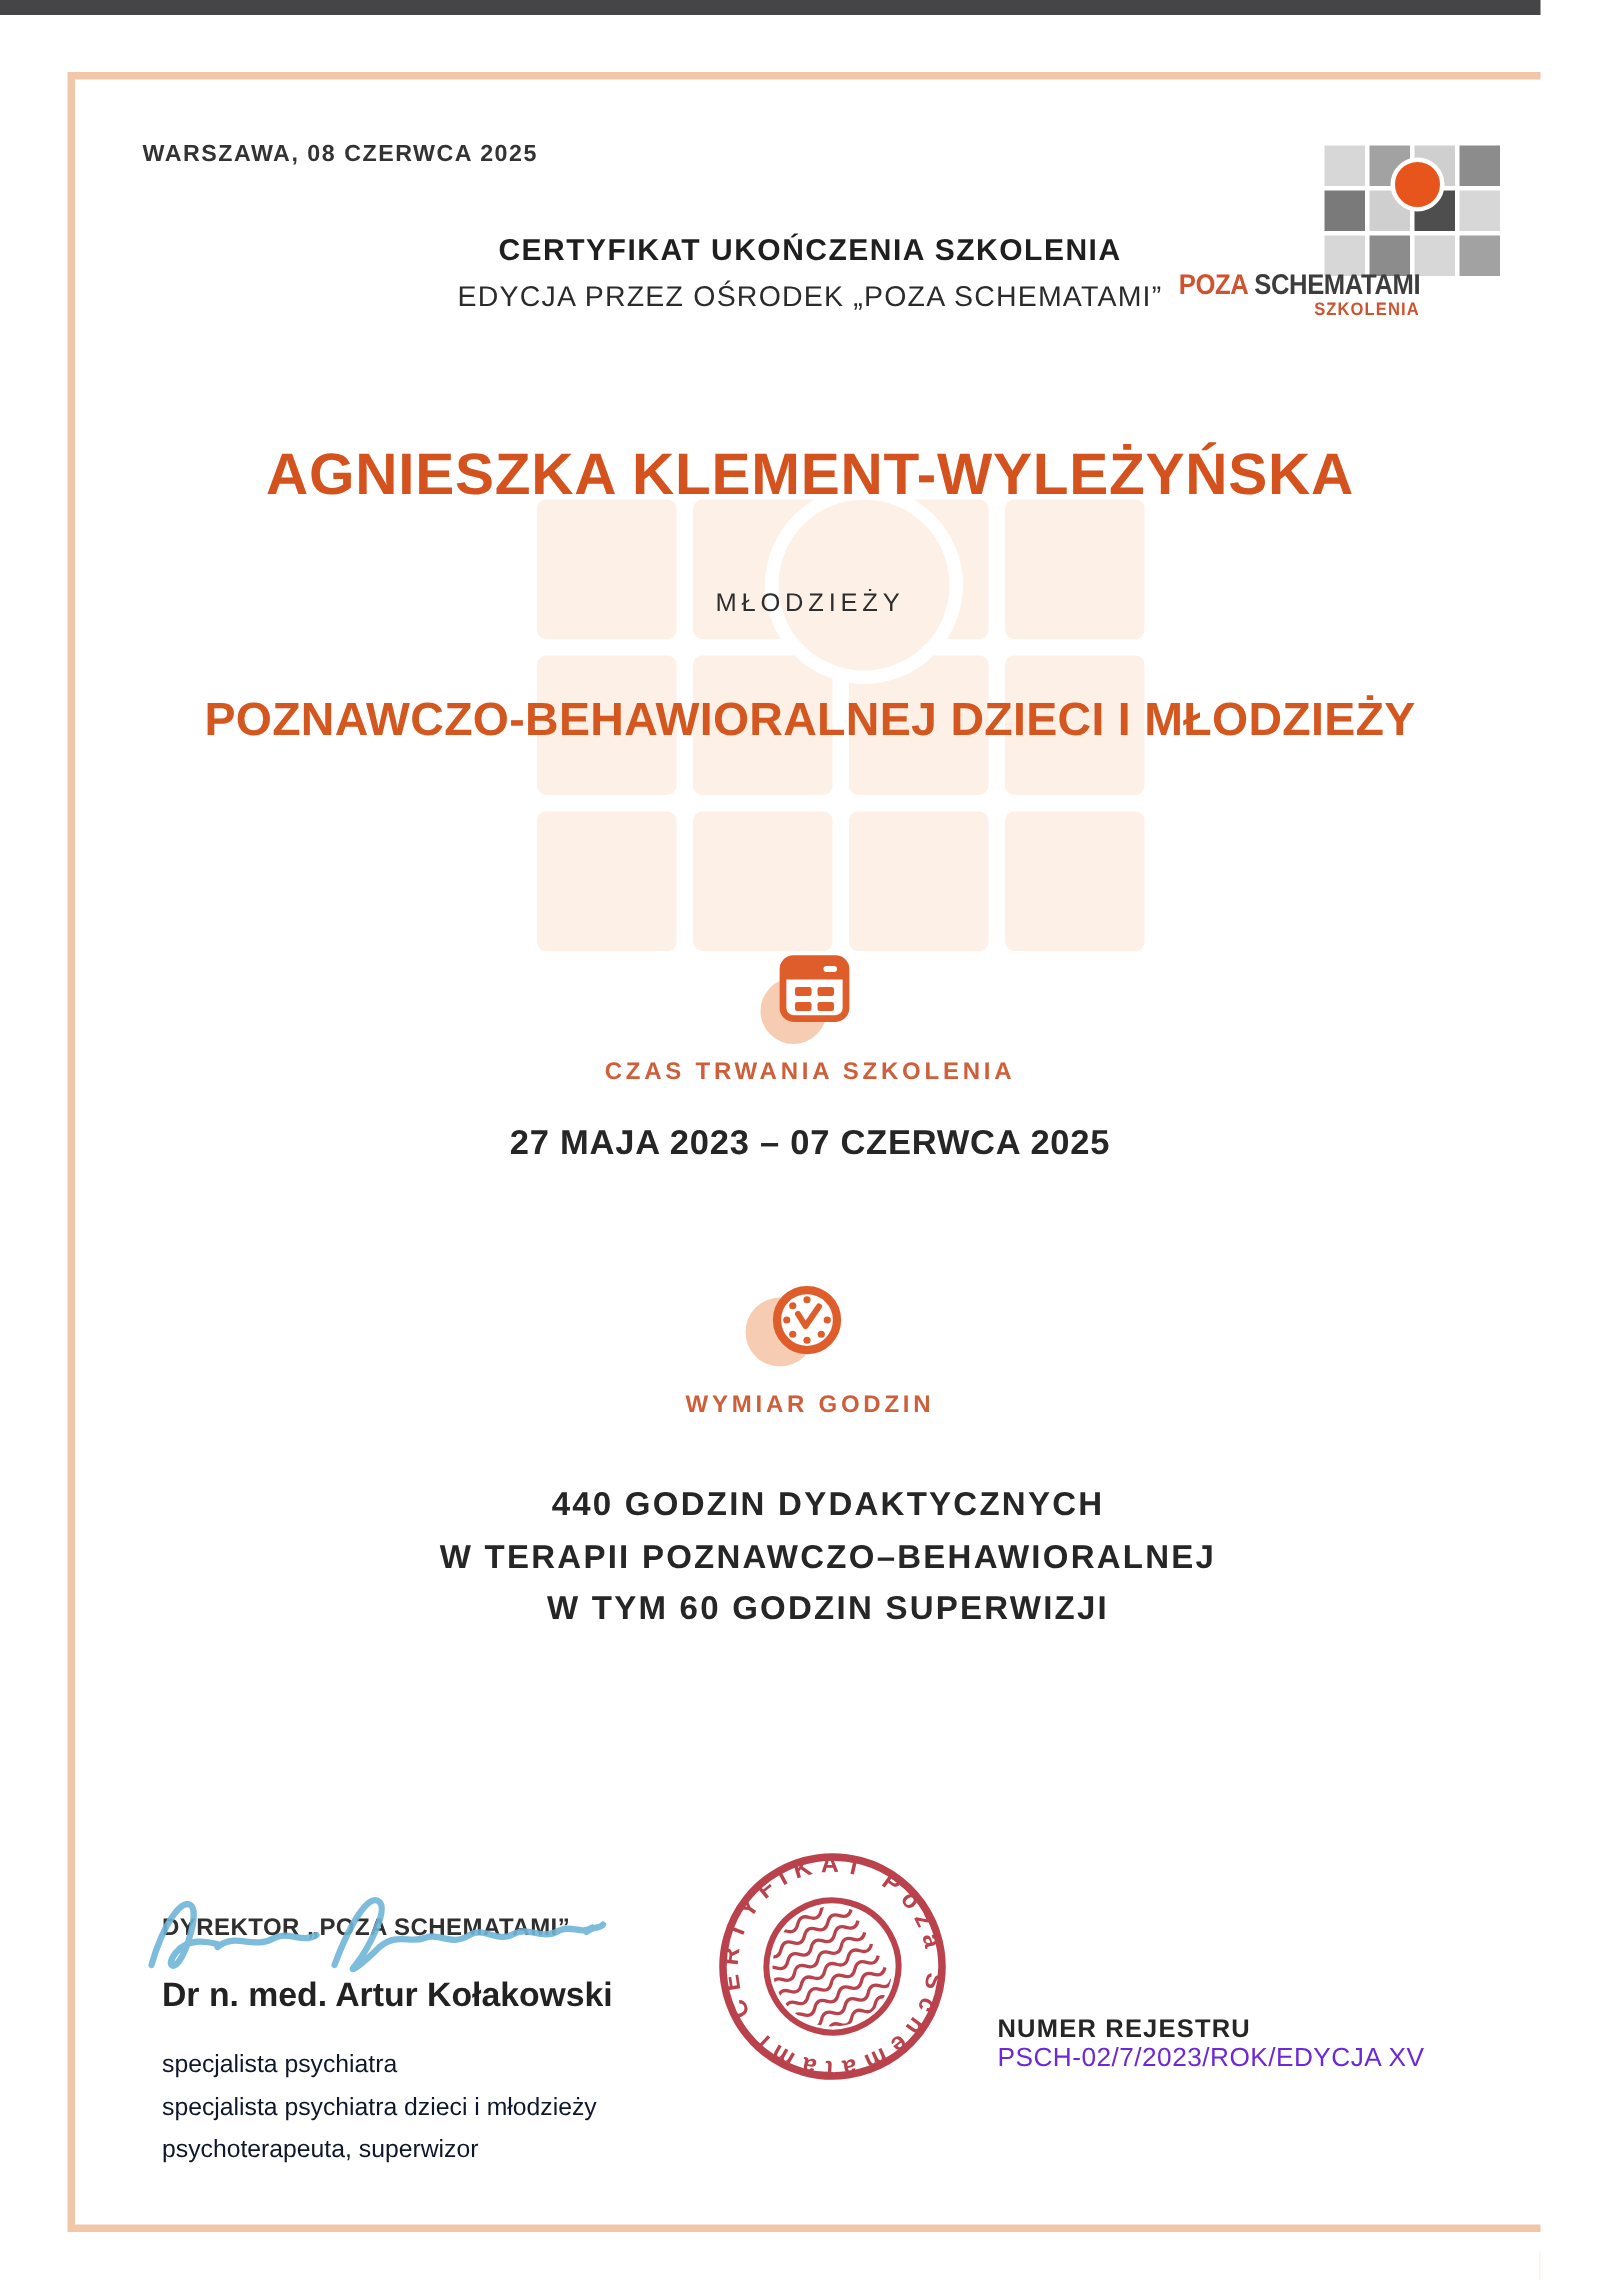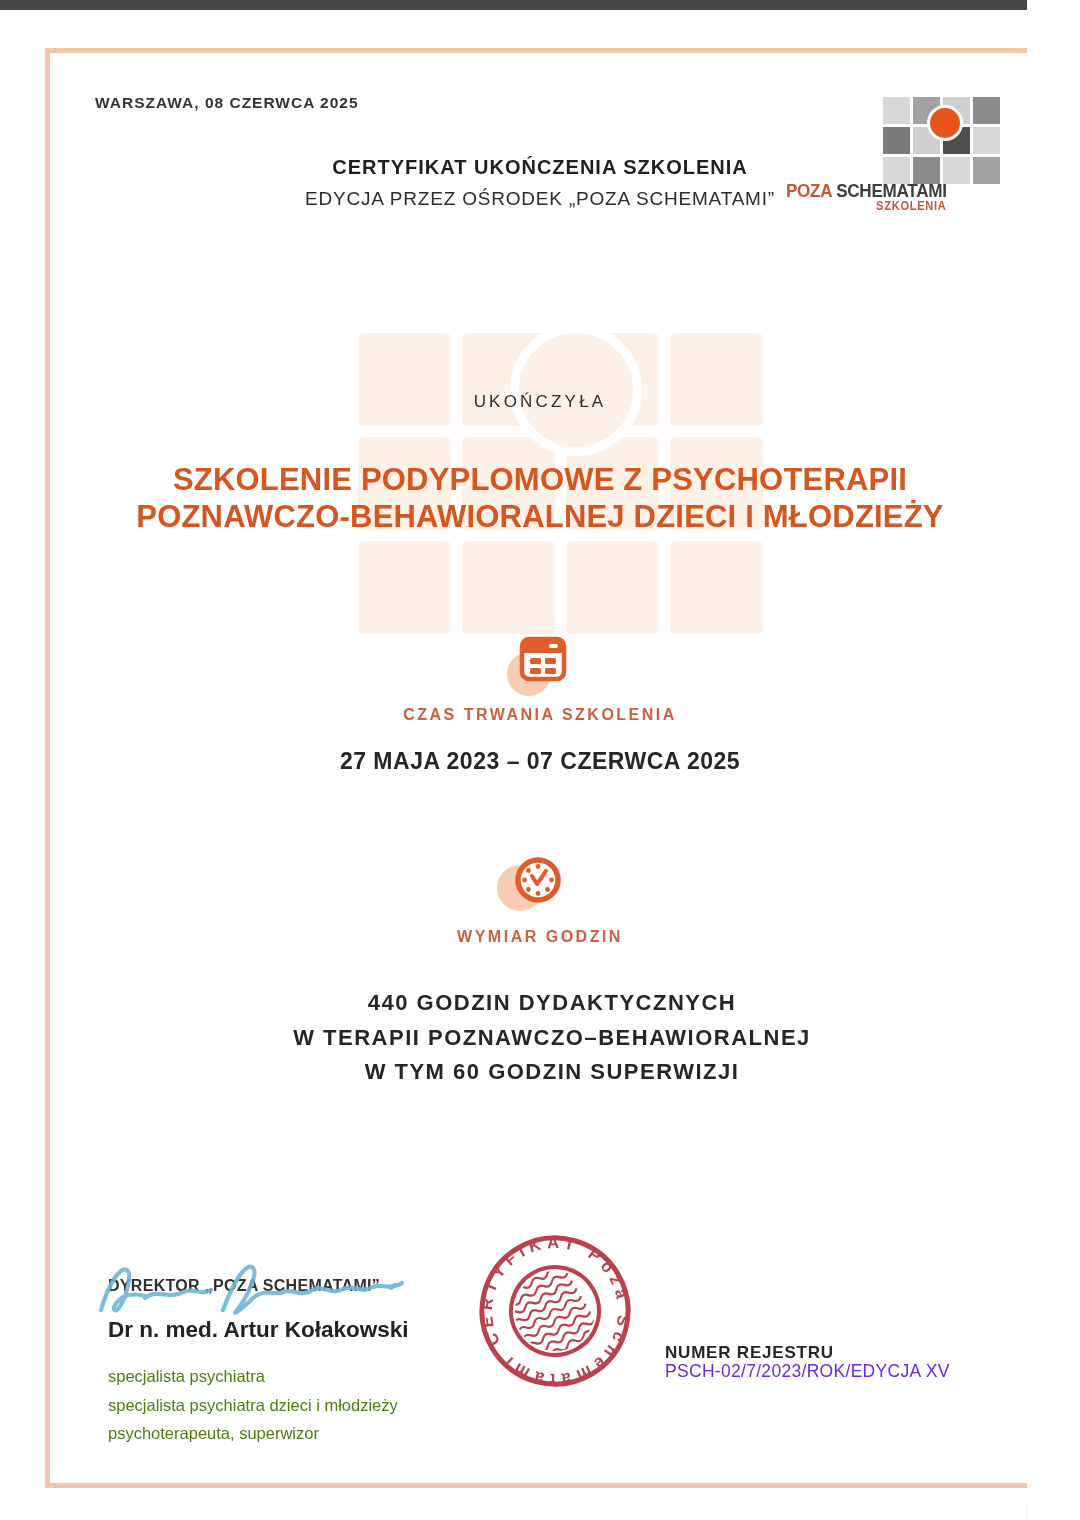--- a/index.html
+++ b/index.html
@@ -52,21 +52,21 @@
   .duration-value{top:748px;font-size:23px;font-weight:600;letter-spacing:0.5px;color:#262626;}
   .hours-label{top:928px;}
   .hours-lines{top:986px;font-size:22px;font-weight:600;line-height:34.5px;letter-spacing:1.5px;color:#262626;margin-left:12px;}
   .icon-svg{z-index:2;}
   .cal-svg{left:505px;top:634px;}
   .clock-svg{left:496px;top:848px;}
   
   .sig-role{left:108px;top:1277px;font-size:16px;font-weight:700;letter-spacing:0.3px;color:#2f2f2f;}
   .sig-svg{left:95px;top:1248px;z-index:3;}
   .sig-name{left:108px;top:1317px;font-size:22.5px;font-weight:700;color:#222;}
-  .sig-quals{left:108px;top:1362px;font-size:16.5px;line-height:28.5px;color:#4d7c0f;}
+  .sig-quals{left:108px;top:1362px;font-size:16.5px;line-height:28.5px;color:#0f172a;}
   .stamp-svg{left:455px;top:1211px;opacity:0.93;}
   .reg-label{left:665px;top:1316px;font-size:17px;font-weight:700;letter-spacing:0.8px;color:#262626;margin-top:27px;}
   .reg-value{left:665px;top:1361px;font-size:17.5px;letter-spacing:0.3px;color:#6d28d9;}
 </style>
 </head>
 <body>
 
 <div id="page">
   <div class="topbar"></div>
   <div class="frame"></div>
@@ -103,23 +103,23 @@
     <div class="g-l"></div>
     <div class="g-l"></div>
     <div class="g-e"></div>
     <div class="g-l"></div>
     <div class="g-m"></div>
   </div>
   <div class="abs logo-circle"></div>
   <div class="abs logo-line1"><span class="poza">POZA</span><span> SCHEMATAMI</span></div>
   <div class="abs logo-line2">SZKOLENIA</div>
 
-  <div class="abs center completed">UKOŃCZYŁA</div>
+  <div class="abs center recipient">AGNIESZKA KLEMENT-WYLEŻYŃSKA</div>
+  <div class="abs center completed">MŁODZIEŻY</div>
   <div class="abs center course">
-    <div>SZKOLENIE PODYPLOMOWE Z PSYCHOTERAPII</div>
     <div>POZNAWCZO-BEHAWIORALNEJ DZIECI I MŁODZIEŻY</div>
   </div>
 
   <svg class="abs icon-svg cal-svg" width="66" height="66" viewBox="0 0 66 66">
     <circle cx="24" cy="40" r="22" fill="#f6ccb3"></circle>
     <g transform="translate(14,2)" stroke="none">
       <rect x="3" y="3" width="42" height="40" rx="7" fill="#ffffff" stroke="#de5d2b" stroke-width="4.5"></rect>
       <path d="M7 5 h34 a4 4 0 0 1 4 4 v8 H3 v-8 a4 4 0 0 1 4-4 z" fill="#de5d2b"></path>
       <rect x="30" y="8" width="9" height="4" rx="2" fill="#ffffff"></rect>
       <rect x="11" y="22" width="11" height="6" rx="1.5" fill="#de5d2b"></rect>

